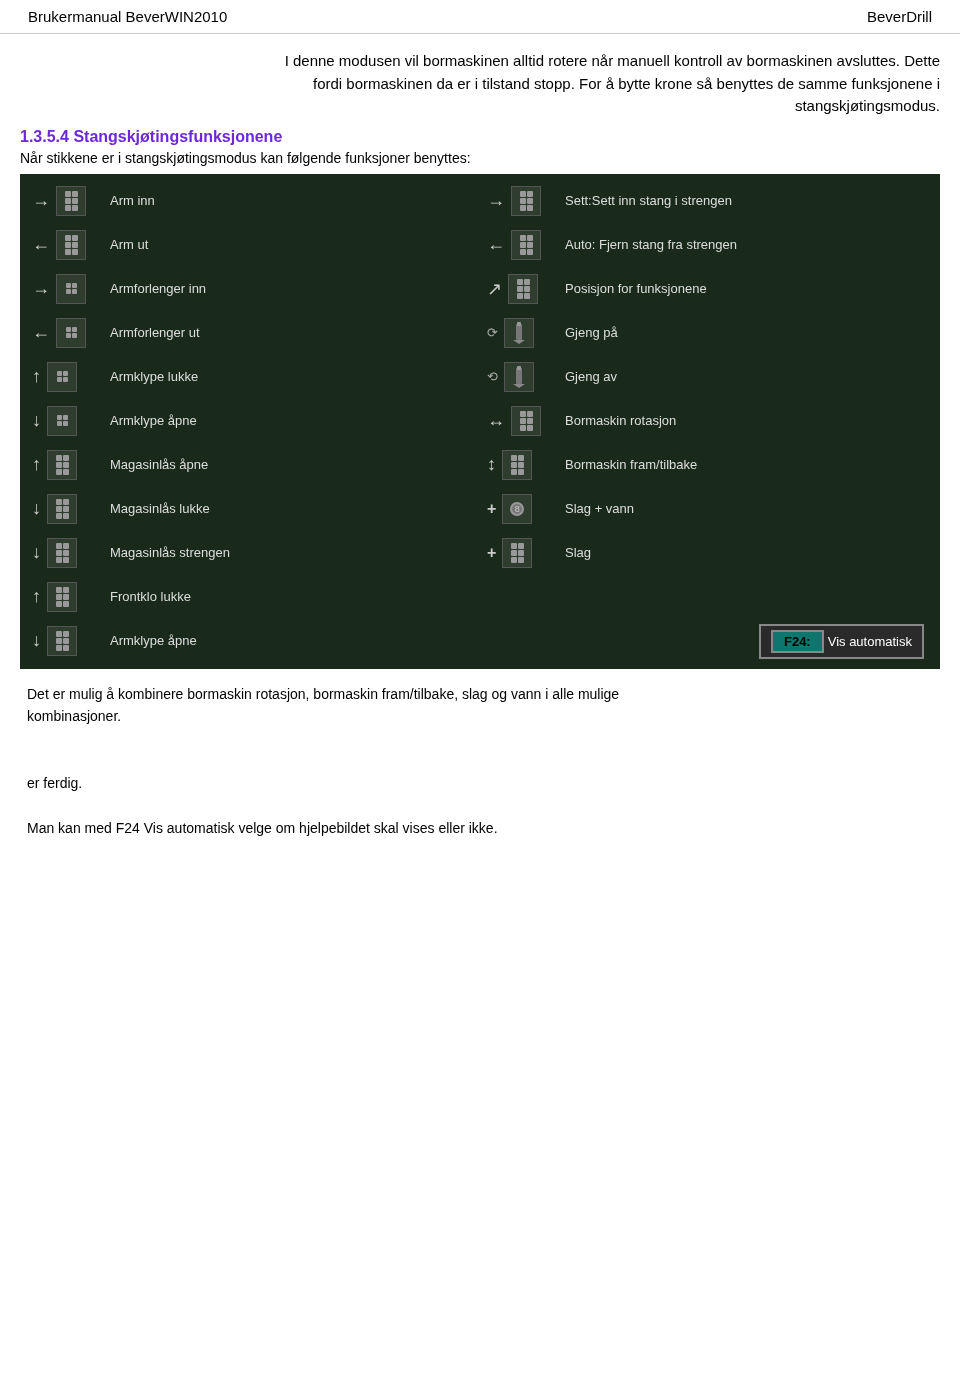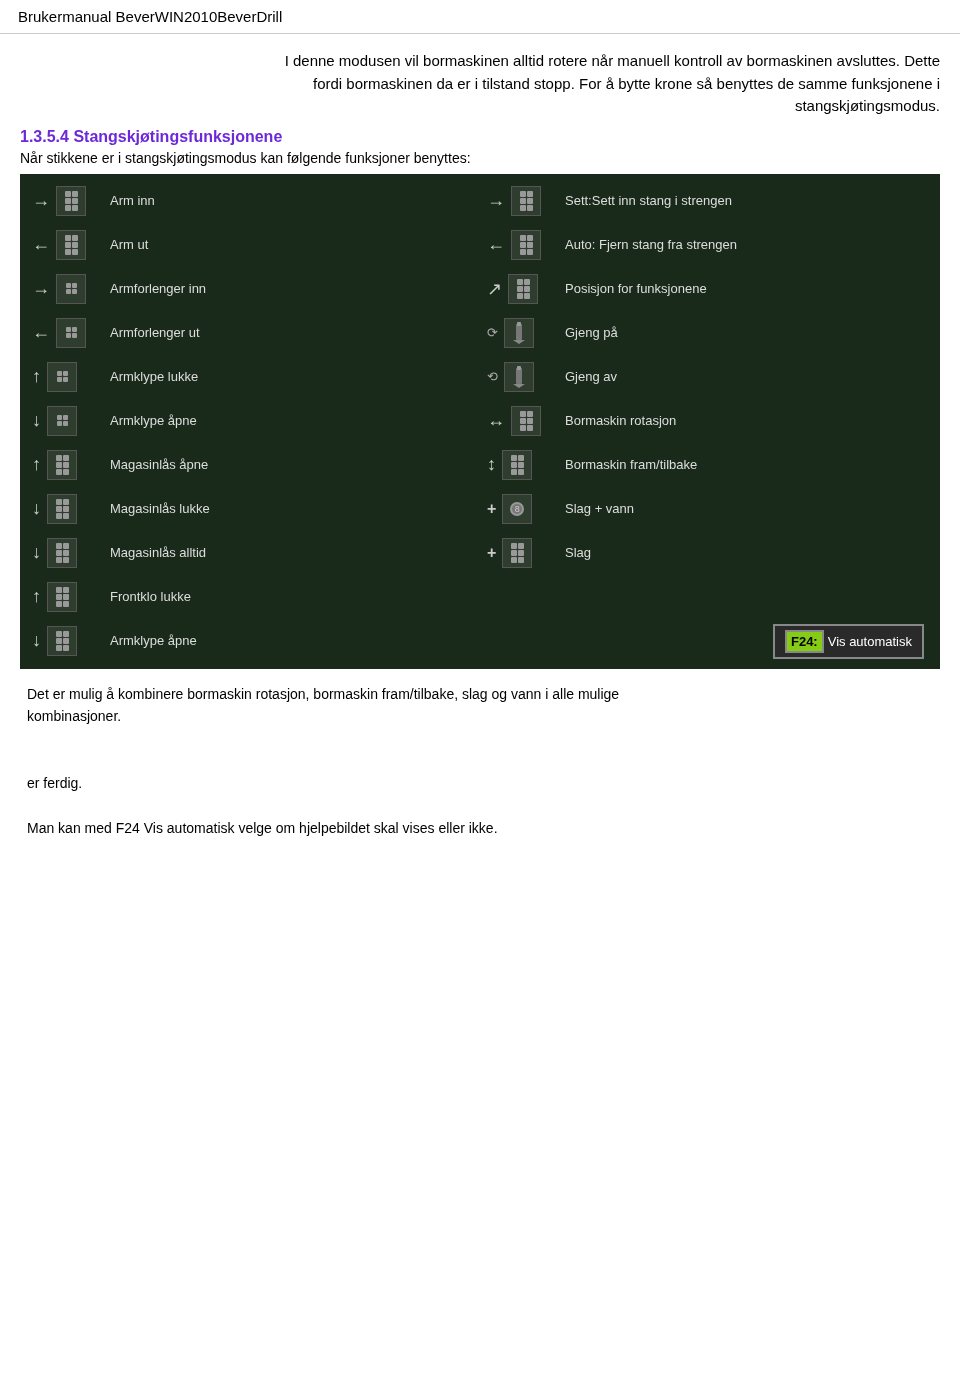--- a/index.html
+++ b/index.html
@@ -6,21 +6,22 @@
     body {
       font-family: Arial, sans-serif;
       font-size: 15px;
       background: #fff;
       color: #000;
       width: 960px;
       padding: 0;
     }
     .header {
       display: flex;
-      padding: 8px 18px;
+      justify-content: space-between;
+      padding: 8px 28px;
       border-bottom: 1px solid #ccc;
       font-size: 15px;
     }
     .content {
       padding: 16px 20px;
     }
     .intro-text {
       margin-bottom: 10px;
       line-height: 1.5;
       text-align: right;
@@ -62,24 +63,24 @@
       font-size: 13px;
     }
     .footer-text {
       margin-top: 14px;
       line-height: 1.6;
       font-size: 14px;
       margin-left: 7px;
     }
     .f24-badge {
       display: inline-block;
-      background: #84cc16;
+      background: #0f766e;
       color: #000;
       border: 2px solid #888;
-      padding: 2px 4px;
+      padding: 2px 11px;
       font-size: 13px;
       font-weight: bold;
       margin-right: 4px;
     }
     .f24-container {
       display: flex;
       align-items: center;
       background: #2a2a2a;
       border: 2px solid #888;
       padding: 4px 10px;
@@ -296,21 +297,21 @@
             <div class="dots-2x3">
               <div class="d"></div>
                 <div class="d"></div>
               <div class="d"></div>
                 <div class="d"></div>
               <div class="d"></div>
                 <div class="d"></div>
             </div>
           </div>
         </div>
-        <span class="cell-label">Magasinlås alltid</span>
+        <span class="cell-label">Magasinlås strengen</span>
       </div>
 
       <div class="table-cell">
         <div class="icon-with-arrow">
           <span class="arrow">↑</span>
           <div class="big-icon">
             <div class="dots-2x3">
               <div class="d"></div>
                 <div class="d"></div>
               <div class="d"></div>

